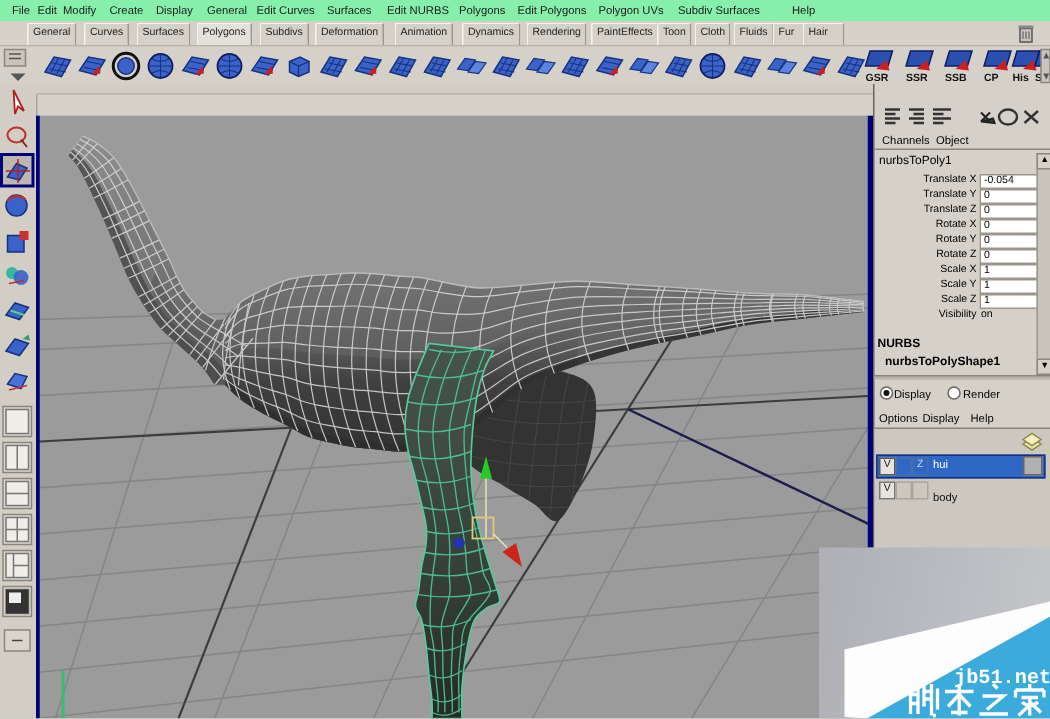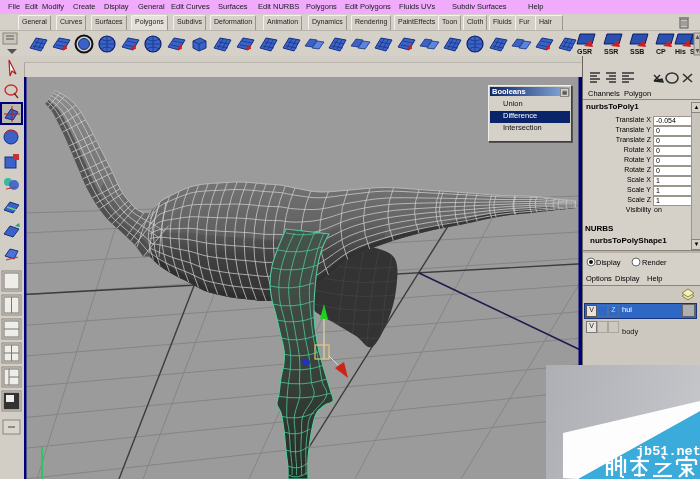--- a/index.html
+++ b/index.html
@@ -1,18 +1,18 @@
 <!DOCTYPE html>
 <html><head><meta charset="utf-8">
 <style>
 html,body{margin:0;padding:0;}
 body{width:700px;height:479px;overflow:hidden;font-family:"Liberation Sans",sans-serif;}
 #root{position:absolute;top:0;left:0;width:700px;height:479px;background:#d5d1c9;overflow:hidden;}
 .abs{position:absolute;}
-#menubar{left:0;top:0;width:700px;height:14px;background:#f0abfc;font-size:7.5px;color:#1a1a1a;white-space:nowrap;}
+#menubar{left:0;top:0;width:700px;height:14px;background:#86efac;font-size:7.5px;color:#1a1a1a;white-space:nowrap;}
 #menubar span{position:absolute;top:2px;}
 #tabs{left:0;top:14px;width:700px;height:16px;background:#d5d1c9;}
 .tab{position:absolute;top:1px;height:12px;background:#d5d1c9;border:1px solid #9a968e;border-bottom:none;border-top-color:#f4f2ee;border-left-color:#f4f2ee;border-radius:2px 2px 0 0;font-size:7px;color:#222;padding:2px 3px 0 3px;}
 .tab.active{background:#e4e1da;}
 #shelf{left:0;top:30px;width:700px;height:26px;background:#d5d1c9;border-top:1px solid #b8b4ac;}
 #toolcol{left:0;top:56px;width:24px;height:423px;background:#d2cec6;border-right:1px solid #a9a59d;}
 #vpstrip{left:24px;top:56px;width:558px;height:6px;background:#d2cec6;border-bottom:1px solid #b8b4ac;}
 #vpbar{left:24px;top:62px;width:556px;height:15px;background:#cdc9c1;border-top:2.5px solid #00027a;border-left:2.5px solid #00027a;font-size:7.5px;color:#111;box-sizing:border-box;}
 #vpbar span{position:absolute;top:3px;}
 #scenewrap{left:24px;top:77px;width:558px;height:402px;}
@@ -28,21 +28,21 @@
       <span style="left:25px">Edit</span>
       <span style="left:42px">Modify</span>
       <span style="left:73px">Create</span>
       <span style="left:104px">Display</span>
       <span style="left:138px">General</span>
       <span style="left:171px">Edit Curves</span>
       <span style="left:218px">Surfaces</span>
       <span style="left:258px">Edit NURBS</span>
       <span style="left:306px">Polygons</span>
       <span style="left:345px">Edit Polygons</span>
-      <span style="left:399px">Fluids UVs</span>
+      <span style="left:399px">Polygon UVs</span>
       <span style="left:452px">Subdiv Surfaces</span>
       <span style="left:528px">Help</span>
   </div>
   <div class="abs" id="tabs">
     <div class="tab" style="left:18px">General</div>
     <div class="tab" style="left:56px">Curves</div>
     <div class="tab" style="left:91px">Surfaces</div>
     <div class="tab active" style="left:131px">Polygons</div>
     <div class="tab" style="left:173px">Subdivs</div>
     <div class="tab" style="left:210px">Deformation</div>
@@ -441,23 +441,23 @@
         <g stroke="#333" stroke-width="1.6">
           <path d="M8 6 h10 M8 9 h7 M8 12 h10 M8 15 h7"></path>
           <path d="M24 6 h10 M27 9 h7 M24 12 h10 M27 15 h7"></path>
           <path d="M40 6 h12 M40 9 h7 M40 12 h12 M40 15 h7"></path>
         </g>
         <path d="M72 8 l6 6 M78 8 l-6 6 M72 14 l8 -2 1 3 z" stroke="#222" stroke-width="1.4" fill="#225522"></path>
         <ellipse cx="90" cy="11" rx="6" ry="5" fill="none" stroke="#333" stroke-width="1.6"></ellipse>
         <path d="M101 7 l9 8 M110 7 l-9 8" stroke="#333" stroke-width="1.6"></path>
       </svg>
 <div class="abs f7" style="left:6px;top:33px">Channels</div>
-<div class="abs f7" style="left:42px;top:33px">Polygon</div>
+<div class="abs f7" style="left:42px;top:33px">Object</div>
 <div class="abs" style="left:1px;top:43px;width:117px;height:1px;background:#8a867e"></div>
-<div class="abs" style="left:4px;top:46px;font-size:8px;font-weight:bold;color:#000">nurbsToPoly1</div>
+<div class="abs" style="left:4px;top:46px;font-size:8px;font-weight:normal;color:#000">nurbsToPoly1</div>
 <div class="abs" style="left:0;top:60.0px;width:69px;font-size:7px;color:#000;text-align:right">Translate X</div>
 <div class="abs" style="left:71px;top:60.0px;width:37px;height:8px;background:#fff;border:1px solid #9a968e;font-size:7px;color:#000;padding-left:2px">-0.054</div>
 <div class="abs" style="left:0;top:70.0px;width:69px;font-size:7px;color:#000;text-align:right">Translate Y</div>
 <div class="abs" style="left:71px;top:70.0px;width:37px;height:8px;background:#fff;border:1px solid #9a968e;font-size:7px;color:#000;padding-left:2px">0</div>
 <div class="abs" style="left:0;top:80.0px;width:69px;font-size:7px;color:#000;text-align:right">Translate Z</div>
 <div class="abs" style="left:71px;top:80.0px;width:37px;height:8px;background:#fff;border:1px solid #9a968e;font-size:7px;color:#000;padding-left:2px">0</div>
 <div class="abs" style="left:0;top:90.0px;width:69px;font-size:7px;color:#000;text-align:right">Rotate X</div>
 <div class="abs" style="left:71px;top:90.0px;width:37px;height:8px;background:#fff;border:1px solid #9a968e;font-size:7px;color:#000;padding-left:2px">0</div>
 <div class="abs" style="left:0;top:100.0px;width:69px;font-size:7px;color:#000;text-align:right">Rotate Y</div>
 <div class="abs" style="left:71px;top:100.0px;width:37px;height:8px;background:#fff;border:1px solid #9a968e;font-size:7px;color:#000;padding-left:2px">0</div>
@@ -537,19 +537,13 @@
         <path d="M10.5 1 V5"></path>
         <path d="M1 5 V10"></path>
         <path d="M20 5 V10"></path>
         <path d="M5 10 H16"></path>
         <path d="M5.5 13 C8 16 13 16 16 13"></path>
         <path d="M10.5 10 V22"></path>
         <path d="M10.5 15 L3 22"></path>
         <path d="M10.5 13 L18 20"></path>
       </g>
     </svg>
-  <div class="abs" id="boolmenu">
-    <div style="position:absolute;left:1px;top:1px;width:78px;height:9px;background:linear-gradient(90deg,#0a246a,#8cb0dc);color:#fff;font-size:7.5px;font-weight:bold;padding-left:2px">Booleans<span style="position:absolute;right:1px;top:1px;width:7px;height:7px;background:#d5d1c9;border:1px solid #888;font-size:5px;color:#333;line-height:6px;text-align:center">▤</span></div>
-    <div style="position:absolute;left:1px;top:13px;width:80px;height:12px;font-size:7.5px;color:#111;padding-left:13px">Union</div>
-    <div style="position:absolute;left:1px;top:25px;width:67px;height:12px;background:#0a246a;color:#fff;font-size:7.5px;padding-left:13px">Difference</div>
-    <div style="position:absolute;left:1px;top:37px;width:80px;height:13px;font-size:7.5px;color:#111;padding-left:13px">Intersection</div>
-  </div>
 </div>
 
 </body></html>

